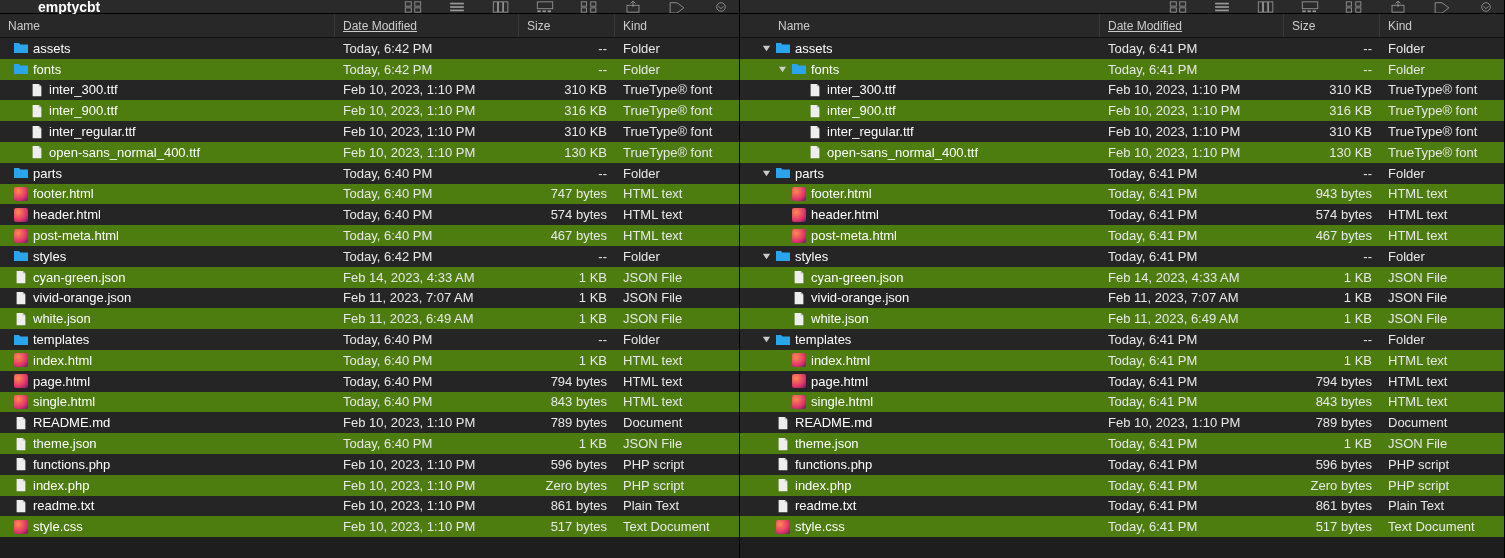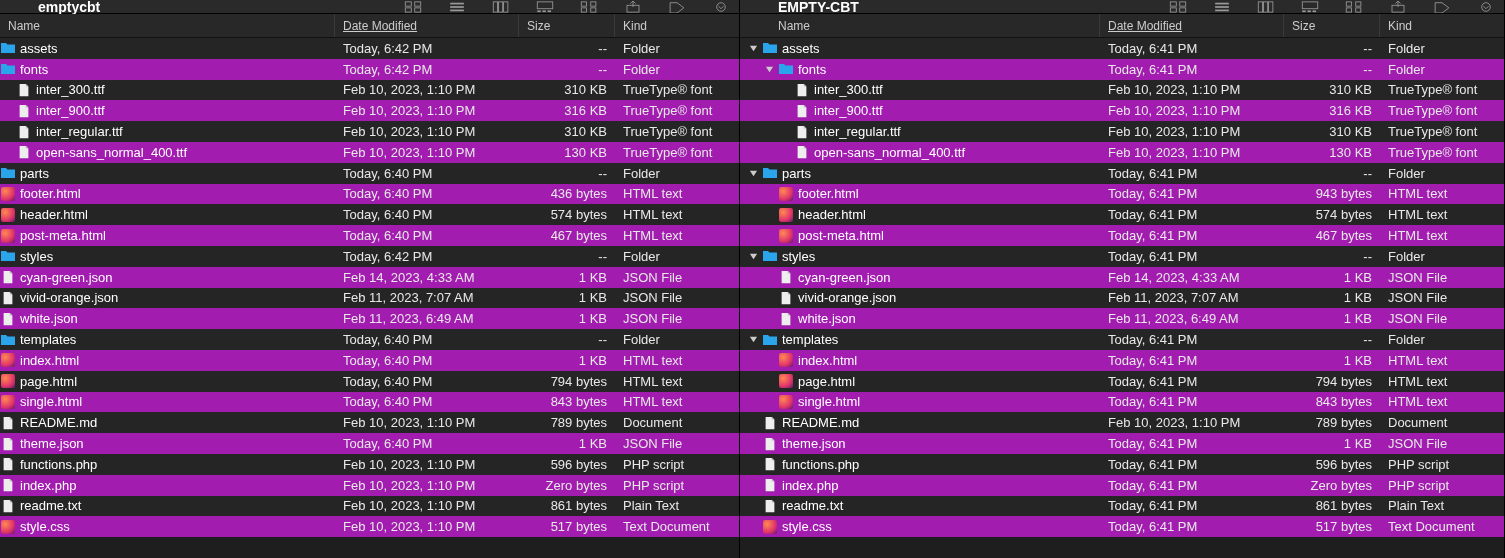--- a/index.html
+++ b/index.html
@@ -64,23 +64,24 @@
 .col-name { flex: 1; }
 .col-date { width: 184px; text-decoration: underline; }
 .col-size { width: 96px; }
 .col-kind { width: 124px; border-right: none !important; }
 .rows { flex: 1; overflow: hidden; }
 .row {
   display: flex;
   align-items: center;
   height: 20.8px;
   font-size: 13px;
+  padding-left: 13px;
 }
 .row.alt { background: #252525; }
-.row:not(.alt) { background: #a21caf; }
+.row:not(.alt) { background: #4d7c0f; }
 .cell { padding: 0 8px; white-space: nowrap; overflow: hidden; text-overflow: ellipsis; }
 .cell.name { flex: 1; display: flex; align-items: center; gap: 4px; }
 .cell.date { width: 184px; }
 .cell.size { width: 96px; text-align: right; }
 .cell.kind { width: 124px; }
 .disclosure {
   width: 10px; height: 10px;
   display: inline-flex; align-items: center; justify-content: center;
   color: #999;
 }
@@ -260,21 +261,21 @@
         <div class="cell kind">Folder</div>
       </div>
       <div class="row">
         <div class="cell name" style="padding-left:0px">
           <span class="icon file">
             <span class="icon red-swirl"></span>
           </span>
           <span class="name-text">footer.html</span>
         </div>
         <div class="cell date">Today, 6:40 PM</div>
-        <div class="cell size">436 bytes</div>
+        <div class="cell size">747 bytes</div>
         <div class="cell kind">HTML text</div>
       </div>
       <div class="row alt">
         <div class="cell name" style="padding-left:0px">
           <span class="icon file">
             <span class="icon red-swirl"></span>
           </span>
           <span class="name-text">header.html</span>
         </div>
         <div class="cell date">Today, 6:40 PM</div>
@@ -472,21 +473,20 @@
         </div>
         <div class="cell date">Feb 10, 2023, 1:10 PM</div>
         <div class="cell size">517 bytes</div>
         <div class="cell kind">Text Document</div>
       </div>
     </div>
 </div>
 
 <div class="pane right">
   <div class="toolbar">
-    <span class="toolbar-title">EMPTY-CBT</span>
     <span class="tb-icon">
         <svg viewBox="0 0 20 14">
           <rect x="1" y="1" width="7" height="5" fill="none" stroke="currentColor"></rect>
           <rect x="12" y="1" width="7" height="5" fill="none" stroke="currentColor"></rect>
           <rect x="1" y="8" width="7" height="5" fill="none" stroke="currentColor"></rect>
           <rect x="12" y="8" width="7" height="5" fill="none" stroke="currentColor"></rect>
         </svg>
       </span>
     <span class="tb-icon">
         <svg viewBox="0 0 20 14">

